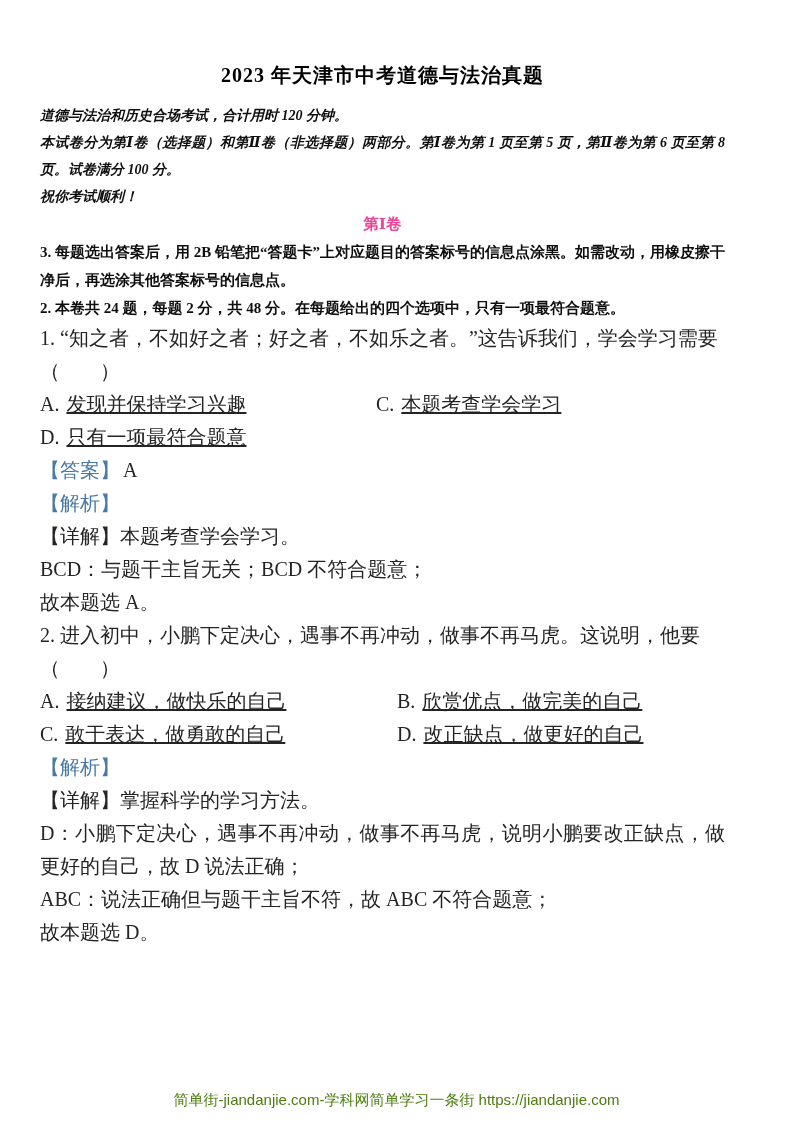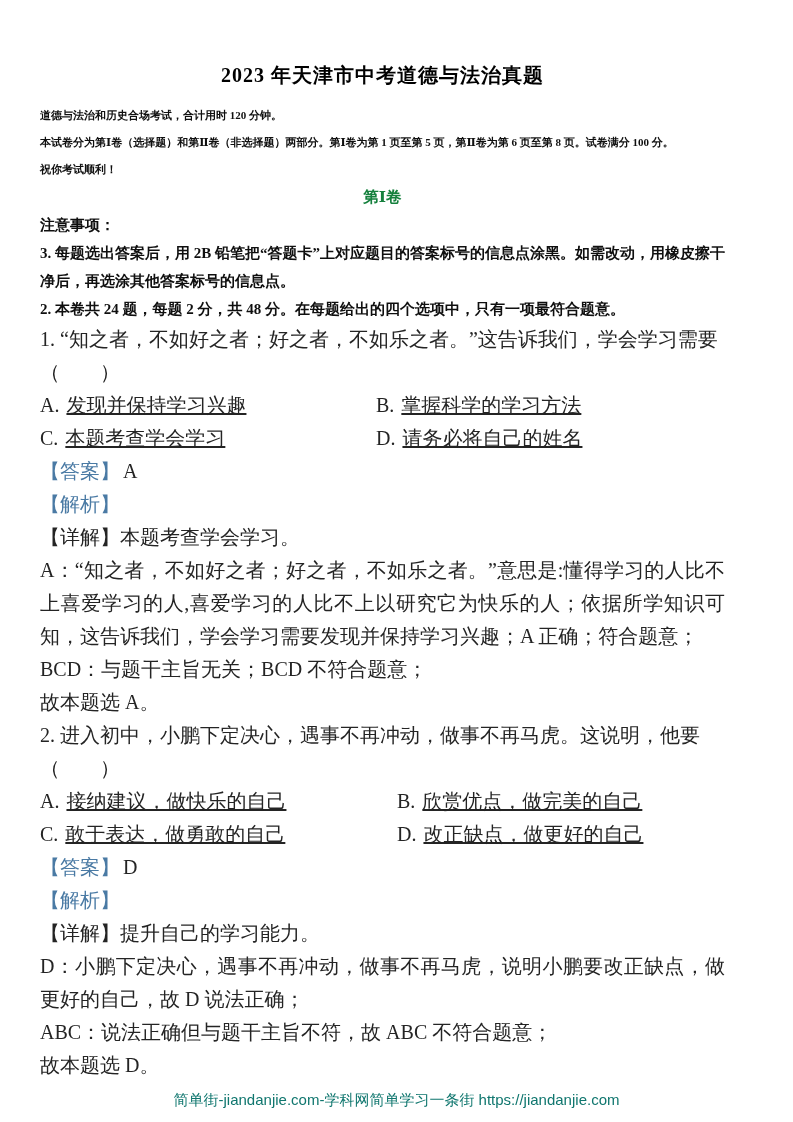--- a/index.html
+++ b/index.html
@@ -17,33 +17,34 @@
   .title {
     margin:0 0 13px 0;
     font-size:20px;
     font-weight:bold;
     text-align:center;
     color:#000;
     letter-spacing:1px;
   }
   .intro p {
     margin:0;
-    font-size:11px;
+    font-size:14px;
     font-weight:bold;
     line-height:27px;
     text-align:justify;
     color:#0f0f0f;
+    font-style:italic;
   }
   .section-heading {
     margin:0;
     font-size:15.5px;
     font-weight:bold;
     text-align:center;
     line-height:28px;
-    color:#15803d;
+    color:#ec4899;
   }
   .notice-head, .notice {
     margin:0;
     font-size:15px;
     font-weight:bold;
     line-height:28px;
     text-align:justify;
     color:#0f0f0f;
   }
   .qa { font-size:20px; color:#242424; }
@@ -54,95 +55,87 @@
   .opts.cols-q2 { grid-template-columns:357px auto; }
   .opt-text { margin-left:7px;text-decoration:underline; }
   .marker-blue { color:#4a7aa4; }
   .ans-val { margin-left:3px; }
   .footer {
     position:absolute;
     left:0; right:0; bottom:26px;
     text-align:center;
     font-family:"Liberation Sans","DejaVu Sans",sans-serif;
     font-size:15px;
-    color:#0f766e;
+    color:#4d7c0f;
   }
 </style>
 </head>
 <body>
 
 <div class="page">
 
   <h1 class="title">2023 年天津市中考道德与法治真题</h1>
 
   <div class="intro">
     <p>道德与法治和历史合场考试，合计用时 120 分钟。</p>
     <p>本试卷分为第Ⅰ卷（选择题）和第Ⅱ卷（非选择题）两部分。第Ⅰ卷为第 1 页至第 5 页，第Ⅱ卷为第 6 页至第 8 页。试卷满分 100 分。</p>
     <p>祝你考试顺利！</p>
   </div>
 
   <p class="section-heading">第Ⅰ卷</p>
 
-  <p class="notice-head">注意事项：</p>
   <p class="notice">3. 每题选出答案后，用 2B 铅笔把“答题卡”上对应题目的答案标号的信息点涂黑。如需改动，用橡皮擦干净后，再选涂其他答案标号的信息点。</p>
   <p class="notice">2. 本卷共 24 题，每题 2 分，共 48 分。在每题给出的四个选项中，只有一项最符合题意。</p>
 
   <div class="qa">
 
     <p class="stem">1. “知之者，不如好之者；好之者，不如乐之者。”这告诉我们，学会学习需要（　　）</p>
     <div class="opts cols-q1">
       <div>
         <span>A.</span><span class="opt-text">发现并保持学习兴趣</span>
       </div>
       <div>
-        <span>B.</span><span class="opt-text">掌握科学的学习方法</span>
-      </div>
-      <div>
         <span>C.</span><span class="opt-text">本题考查学会学习</span>
       </div>
       <div>
-        <span>D.</span><span class="opt-text">请务必将自己的姓名</span>
+        <span>D.</span><span class="opt-text">只有一项最符合题意</span>
       </div>
     </div>
     <p>
       <span class="marker-blue">【答案】</span><span class="ans-val">A</span>
     </p>
     <p>
       <span class="marker-blue">【解析】</span>
     </p>
     <p>
       <span>【详解】</span><span>本题考查学会学习。</span>
     </p>
-    <p class="justify">A：“知之者，不如好之者；好之者，不如乐之者。”意思是:懂得学习的人比不上喜爱学习的人,喜爱学习的人比不上以研究它为快乐的人；依据所学知识可知，这告诉我们，学会学习需要发现并保持学习兴趣；A 正确；符合题意；</p>
     <p>BCD：与题干主旨无关；BCD 不符合题意；</p>
     <p>故本题选 A。</p>
 
     <p class="stem">2. 进入初中，小鹏下定决心，遇事不再冲动，做事不再马虎。这说明，他要（　　）</p>
     <div class="opts cols-q2">
       <div>
         <span>A.</span><span class="opt-text">接纳建议，做快乐的自己</span>
       </div>
       <div>
         <span>B.</span><span class="opt-text">欣赏优点，做完美的自己</span>
       </div>
       <div>
         <span>C.</span><span class="opt-text">敢于表达，做勇敢的自己</span>
       </div>
       <div>
         <span>D.</span><span class="opt-text">改正缺点，做更好的自己</span>
       </div>
     </div>
     <p>
-      <span class="marker-blue">【答案】</span><span class="ans-val">D</span>
-    </p>
-    <p>
       <span class="marker-blue">【解析】</span>
     </p>
     <p>
-      <span>【详解】</span><span>提升自己的学习能力。</span>
+      <span>【详解】</span><span>掌握科学的学习方法。</span>
     </p>
     <p class="justify">D：小鹏下定决心，遇事不再冲动，做事不再马虎，说明小鹏要改正缺点，做更好的自己，故 D 说法正确；</p>
     <p>ABC：说法正确但与题干主旨不符，故 ABC 不符合题意；</p>
     <p>故本题选 D。</p>
 
   </div>
 
   <div class="footer">简单街-jiandanjie.com-学科网简单学习一条街 https://jiandanjie.com</div>
 
 </div>

